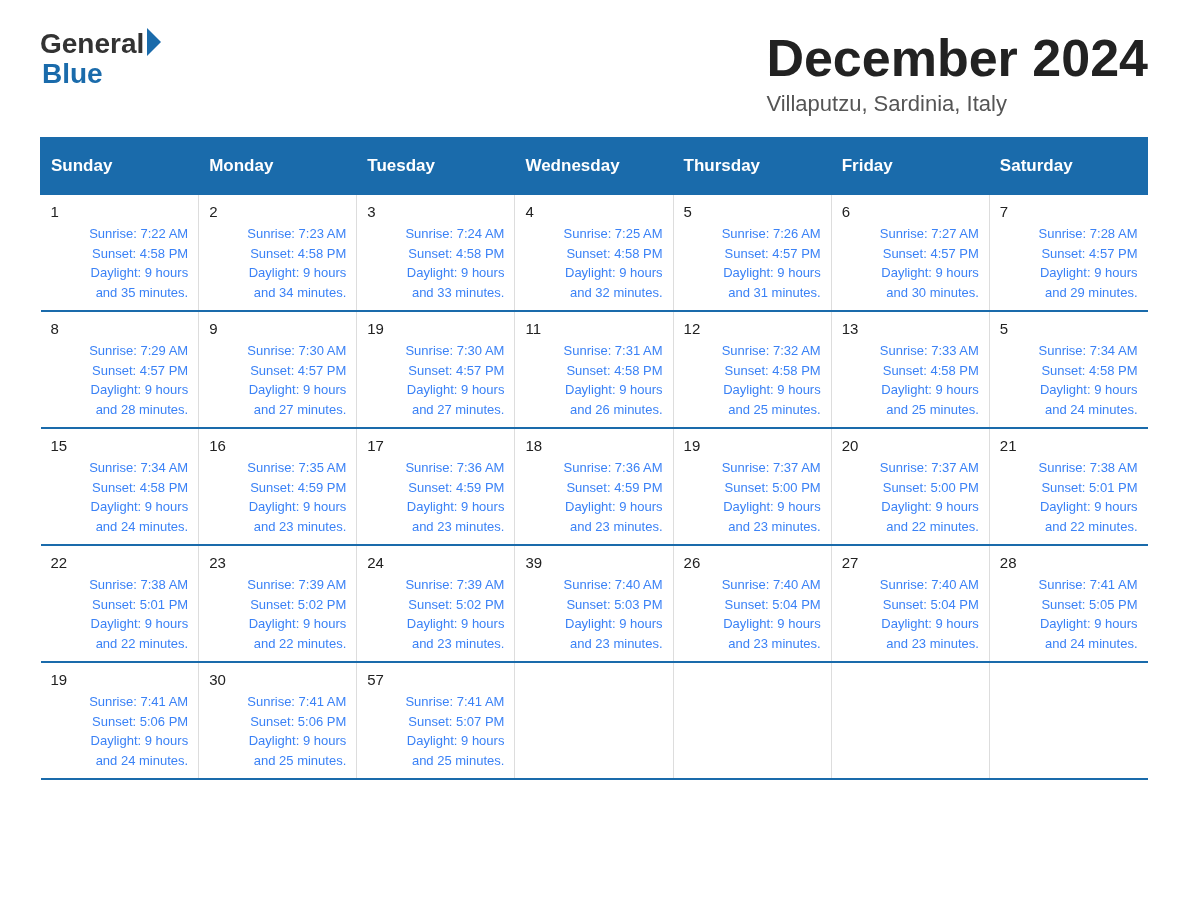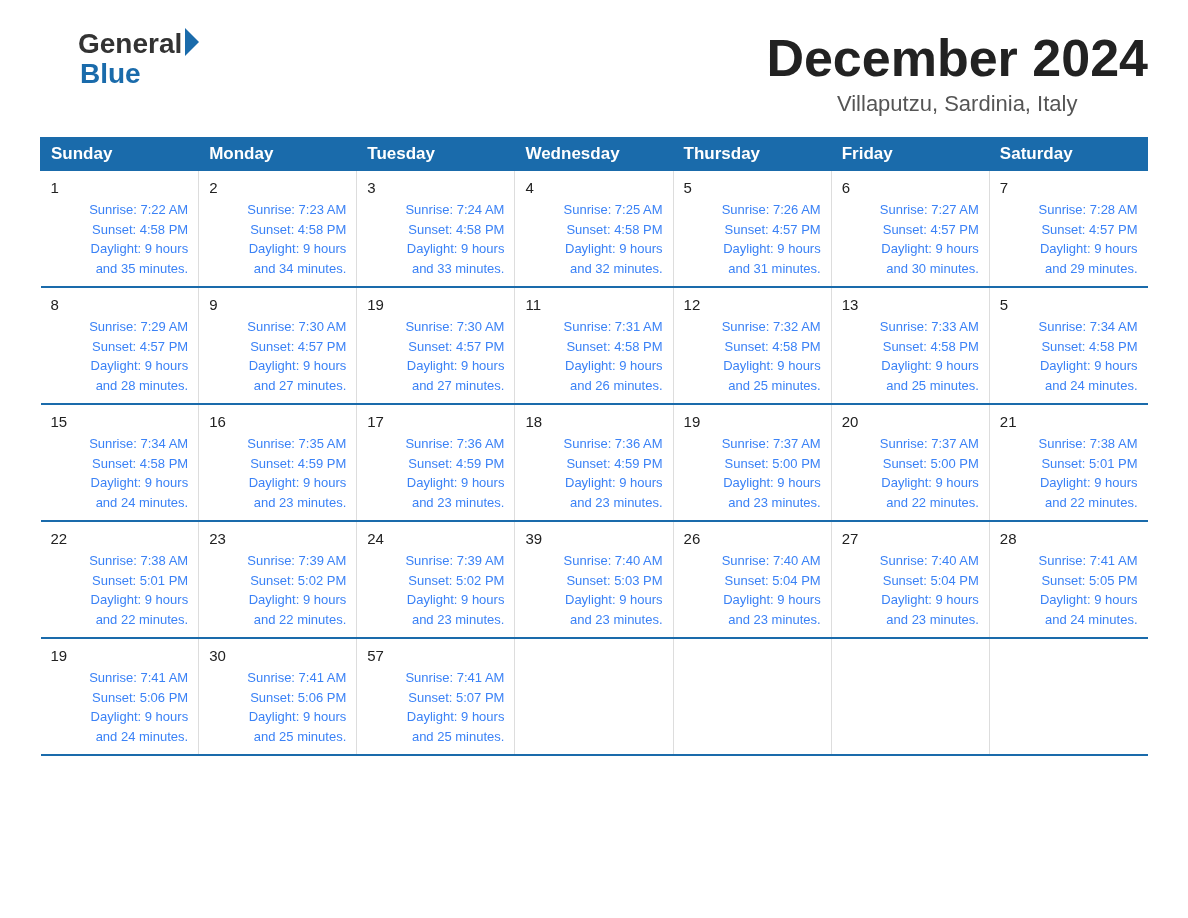--- a/index.html
+++ b/index.html
@@ -8,21 +8,20 @@
       background: #fff;
       padding: 30px 40px;
       width: 1188px;
       min-height: 918px;
     }
     .header {
       display: flex;
       justify-content: space-between;
       align-items: flex-start;
       margin-bottom: 20px;
-      margin-left: 38px;
     }
     .logo {
       display: flex;
       flex-direction: column;
       line-height: 1;
     }
     .logo-top {
       display: flex;
       align-items: center;
     }
@@ -41,21 +40,21 @@
       margin-top: -4px;
     }
     .logo-blue {
       font-size: 28px;
       font-weight: bold;
       color: #1a6bab;
       margin-top: 2px;
       padding-left: 2px;
     }
     .title-section {
-      text-align: center;
+      text-align: left;
     }
     .month-title {
       font-size: 52px;
       font-weight: bold;
       color: #222;
       line-height: 1.1;
     }
     .location {
       font-size: 22px;
       color: #555;
@@ -65,21 +64,21 @@
       width: 100%;
       border-collapse: collapse;
     }
     thead tr {
       background-color: #1a6bab;
     }
     thead th {
       color: #fff;
       font-size: 17px;
       font-weight: bold;
-      padding: 6px 10px;
+      padding: 18px 10px;
       text-align: left;
       border: 1px solid #1a6bab;
     }
     tbody tr {
       border-bottom: 2px solid #1a6bab;
     }
     tbody td {
       vertical-align: top;
       padding: 8px 10px;
       font-size: 13.5px;

